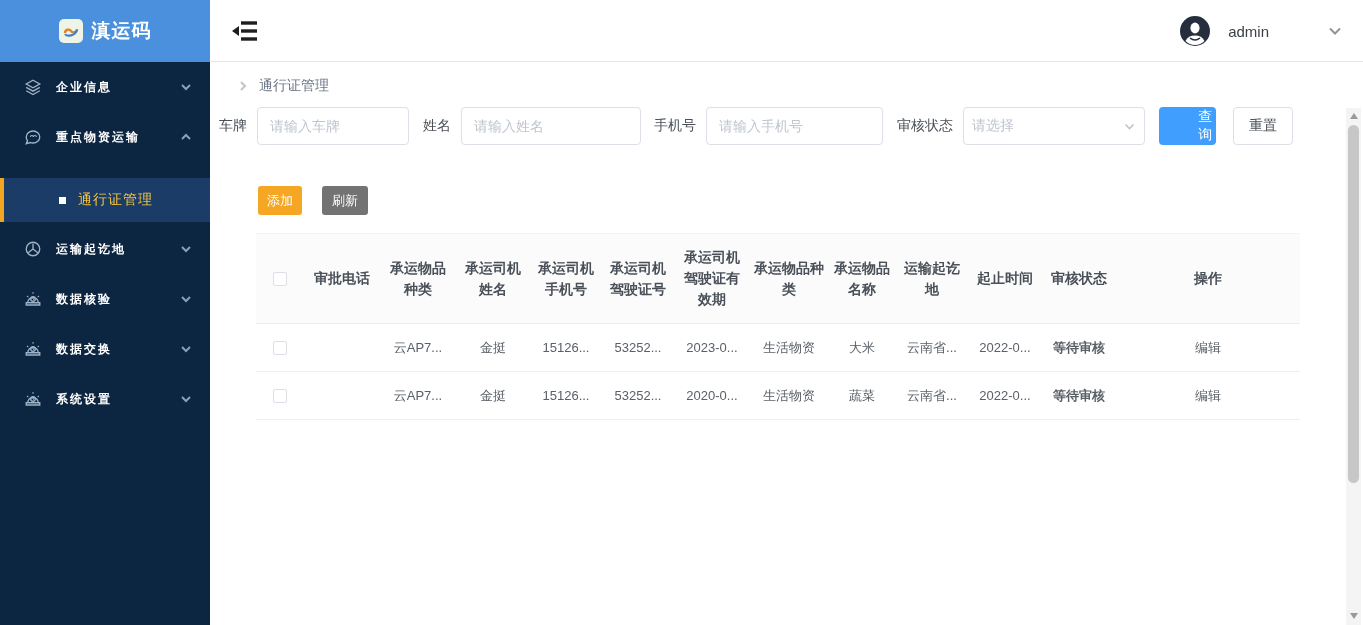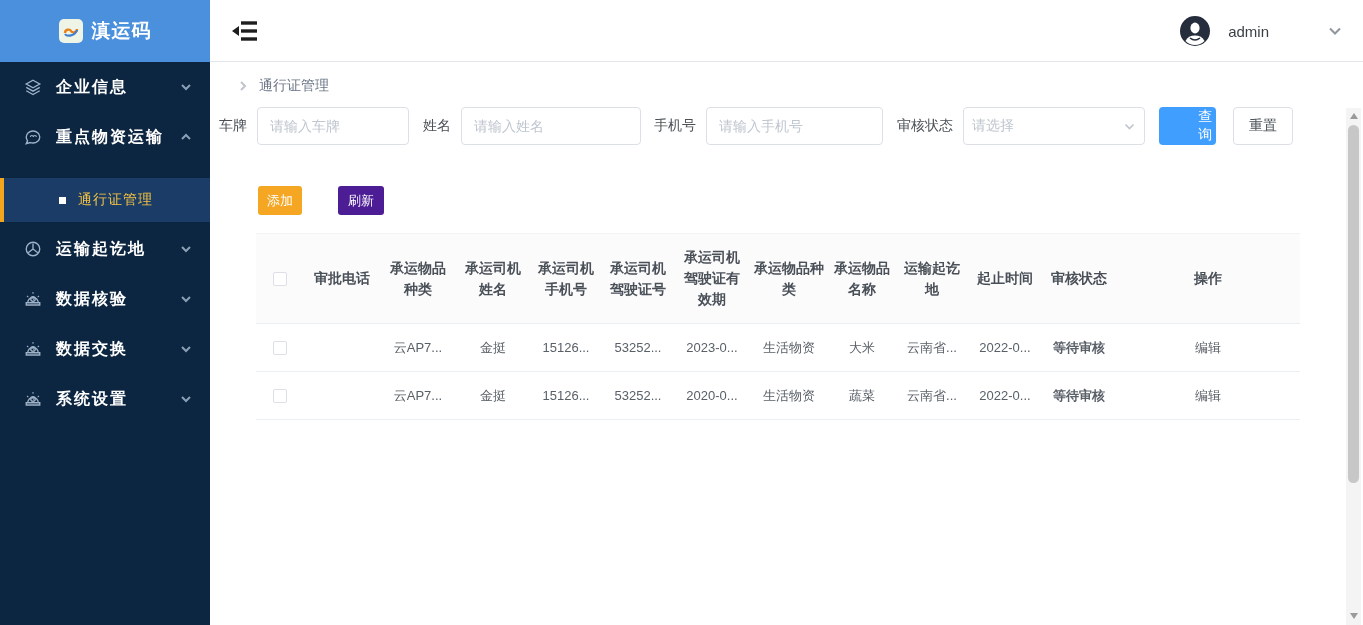--- a/index.html
+++ b/index.html
@@ -5,21 +5,21 @@
   * { margin:0; padding:0; box-sizing:border-box; }
   html,body { width:1363px; height:625px; overflow:hidden; background:#fff;
               font-family:"Liberation Sans","DejaVu Sans",sans-serif; }
 
   
   .sidebar { position:absolute; left:0; top:0; width:210px; height:625px; background:#0c2540; }
   .logo-band { height:62px; background:#4a90dc; display:flex; align-items:center; justify-content:center; gap:9px; }
   .logo-mark { width:24px; height:24px; border-radius:5px; background:#eef4e6; display:flex; align-items:center; justify-content:center; }
   .logo-text { color:#fff; font-size:19px; font-weight:bold; letter-spacing:1px; }
   .menu { padding-top:0; }
-  .menu-item { height:50px; display:flex; align-items:center; padding:0 18px 0 24px; color:#fff; font-size:16px; font-weight:bold; cursor:pointer; }
+  .menu-item { height:50px; display:flex; align-items:center; padding:0 18px 0 24px; color:#fff; font-size:12px; font-weight:bold; cursor:pointer; }
   .menu-item .mi-icon { width:18px; height:18px; margin-right:14px; flex:0 0 auto; }
   .menu-item .mi-label { flex:1; letter-spacing:2px; }
   .chev { width:12px; height:12px; stroke:#8ba0b5; stroke-width:2; fill:none; }
   .chev.up { transform:rotate(180deg); }
   .submenu-item { margin-top:16px; height:44px; background:#1b3c66; border-left:4px solid #f2a51f; display:flex; align-items:center; padding-left:55px; cursor:pointer; }
   .submenu-bullet { width:7px; height:7px; background:#fff; margin-right:12px; }
   .submenu-label { color:#f3c243; font-size:14px; letter-spacing:1px; }
   .menu-item.after-sub { margin-top:2px; }
 
   
@@ -40,23 +40,23 @@
   .f-input { height:38px; border:1px solid #dcdfe6; border-radius:4px; padding:0 12px; font-size:14px; color:#333;
              font-family:"Liberation Sans","DejaVu Sans",sans-serif; outline:none; }
   .f-input::placeholder { color:#bfc6cf; }
   .f-select { height:38px; border:1px solid #dcdfe6; border-radius:4px; padding:0 8px; display:flex; align-items:center;
               justify-content:space-between; color:#bfc6cf; font-size:14px; cursor:pointer; background:#fff; }
   .sel-chev { width:13px; height:13px; stroke:#c0c4cc; stroke-width:1.6; fill:none; }
   .btn { height:38px; border-radius:4px; border:none; font-size:14px; cursor:pointer; font-family:inherit; }
   .btn-query { width:58px; background:#409eff; color:#fff;padding-left:36px; }
   .btn-reset { width:62px; background:#fff; color:#4a5056; border:1px solid #dcdfe6; }
 
-  .toolbar { position:absolute; left:48px; top:123px; display:flex; gap:36px; }
+  .toolbar { position:absolute; left:48px; top:123px; display:flex; gap:20px; }
   .btn-add { width:44px; height:29px; background:#f5a623; color:#fff; font-size:13px; border:none; border-radius:3px; cursor:pointer; font-family:inherit; }
-  .btn-refresh { width:46px; height:29px; background:#4c1d95; color:#fff; font-size:13px; border:none; border-radius:3px; cursor:pointer; font-family:inherit; }
+  .btn-refresh { width:46px; height:29px; background:#737373; color:#fff; font-size:13px; border:none; border-radius:3px; cursor:pointer; font-family:inherit; }
 
   
   .grid { position:absolute; left:46px; top:170px; width:1044px; border-collapse:collapse; table-layout:fixed; }
   .grid th { background:#fbfbfc; border-bottom:1px solid #ebeef5; border-top:1px solid #f2f3f5;
              font-size:14px; font-weight:bold; color:#4a5058; text-align:center; padding:13px 4px; line-height:21px; }
   .grid td { height:48px; border-bottom:1px solid #ebeef5; font-size:13px; color:#5a6068; text-align:center;
              white-space:nowrap; overflow:hidden; }
   .cell-status { color:#2b46c8; font-weight:bold; }
   .cell-edit { color:#5ca2e8; cursor:pointer; }
   .cb { display:inline-block; width:14px; height:14px; border:1px solid #dcdfe6; border-radius:2px; background:#fff; cursor:pointer; vertical-align:middle; }

